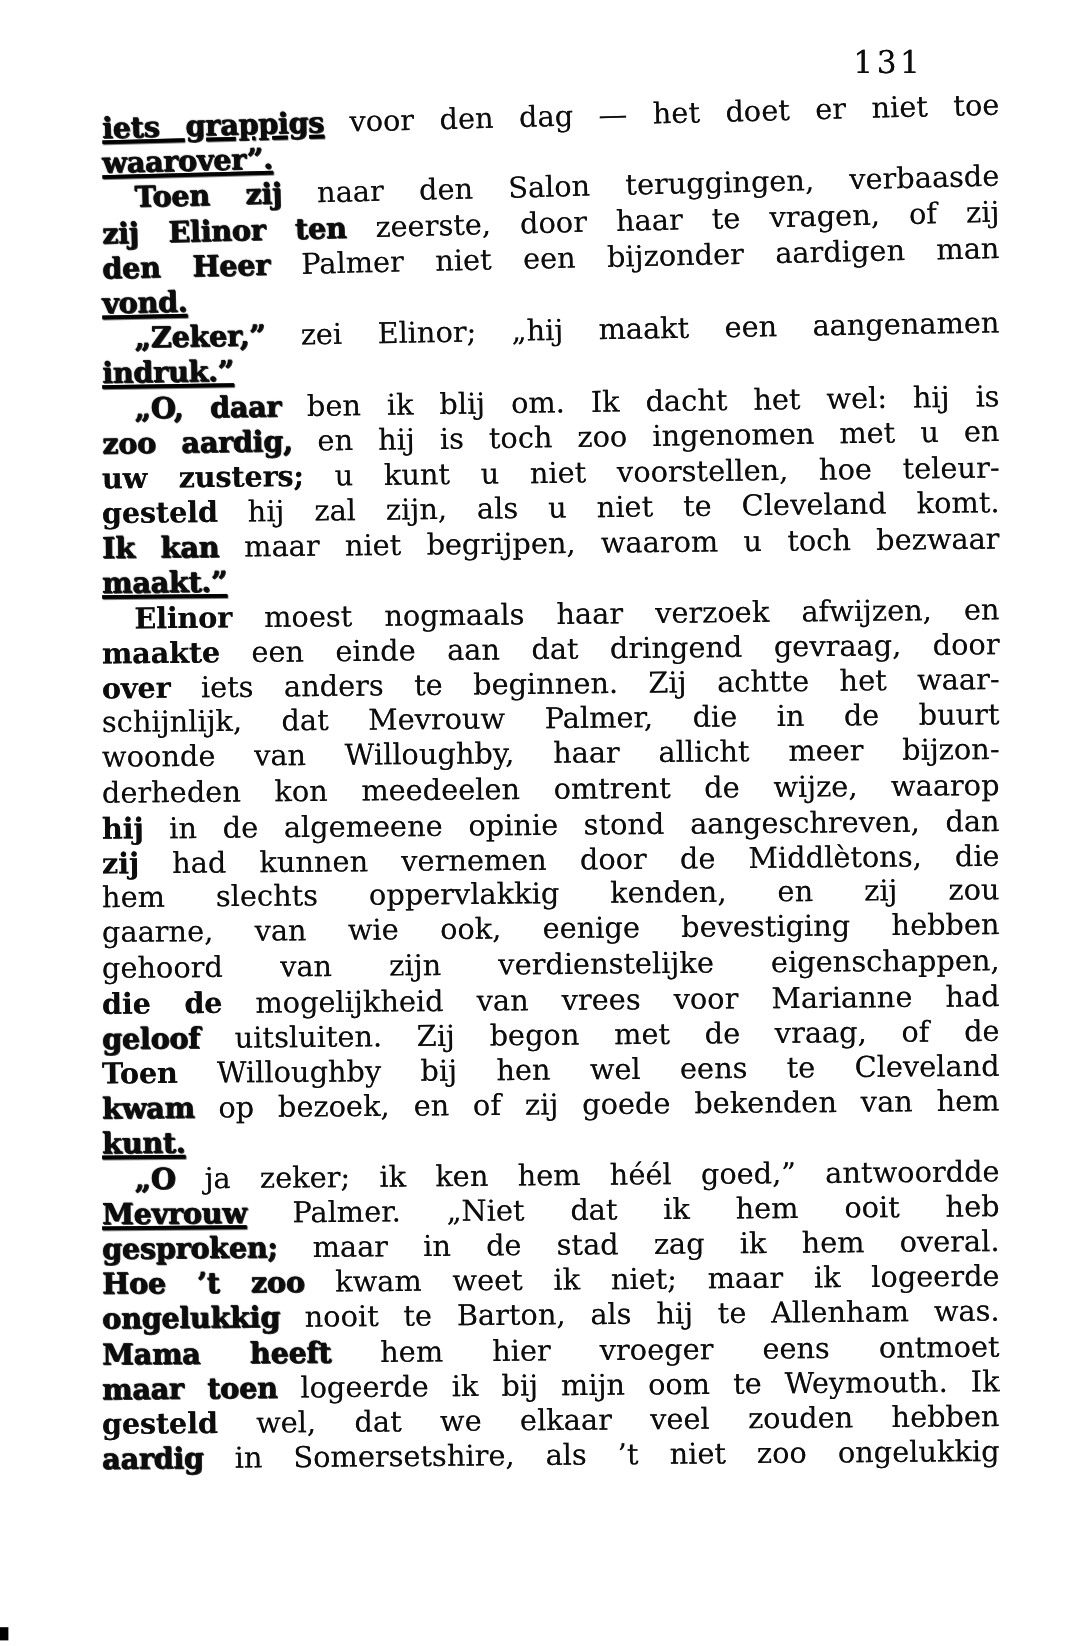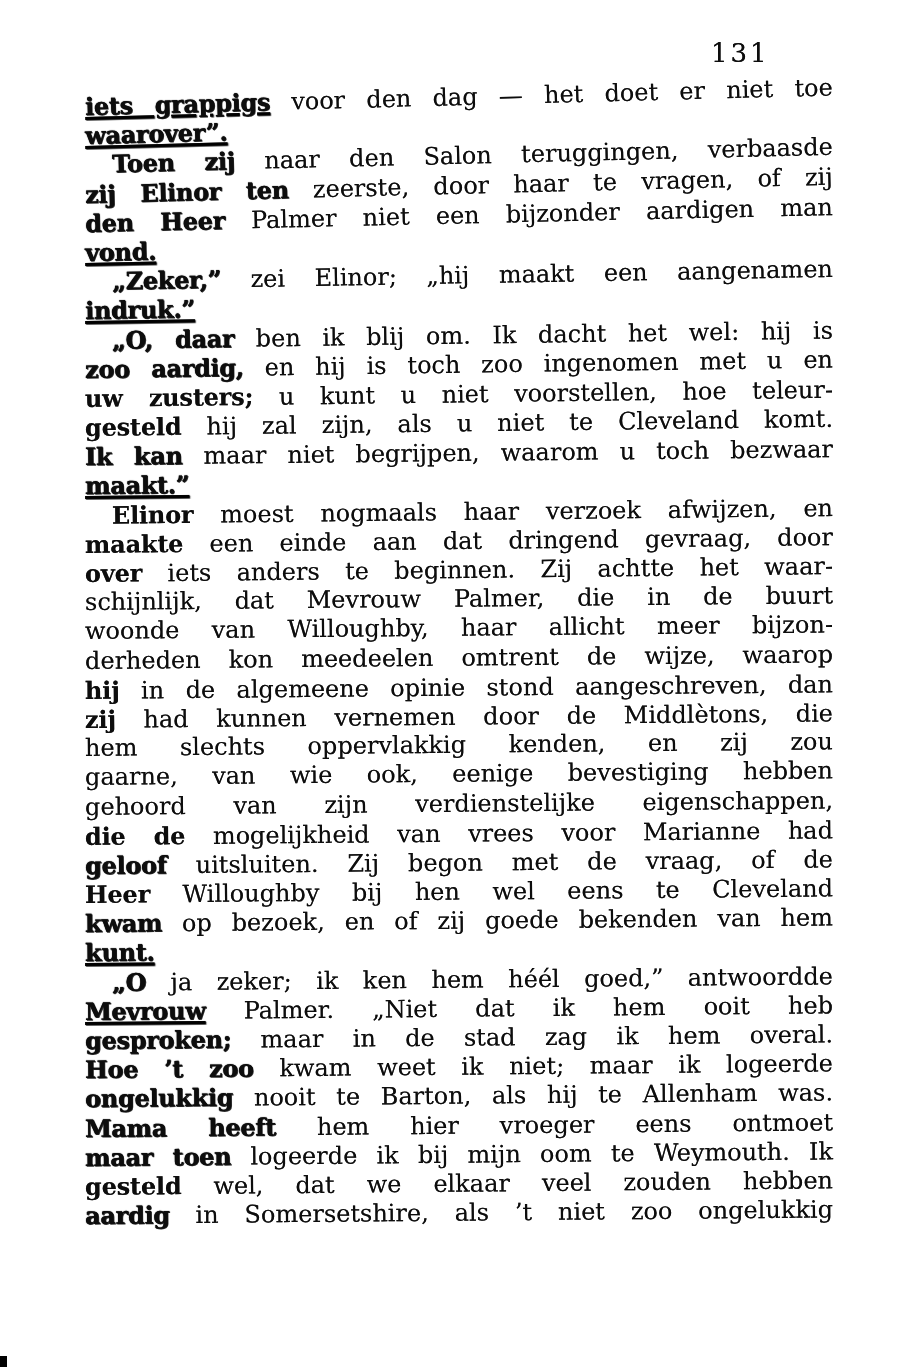--- a/index.html
+++ b/index.html
@@ -97,21 +97,21 @@
       <div class="line w0" style="transform: rotate(-0.5deg);"><span class="b"></span><span class="t">schijnlijk, dat Mevrouw Palmer, die in de buurt</span></div>
       <div class="line w0" style="transform: rotate(-0.5deg);"><span class="b"></span><span class="t">woonde van Willoughby, haar allicht meer bijzon-</span></div>
       <div class="line w0" style="transform: rotate(-0.5deg);"><span class="b"></span><span class="t">derheden kon meedeelen omtrent de wijze, waarop</span></div>
       <div class="line w1" style="transform: rotate(-0.5deg);"><span class="b">hij</span><span class="t"> in de algemeene opinie stond aangeschreven, dan</span></div>
       <div class="line w1" style="transform: rotate(-0.5deg);"><span class="b">zij</span><span class="t"> had kunnen vernemen door de Middlètons, die</span></div>
       <div class="line w0" style="transform: rotate(-0.5deg);"><span class="b">hem</span><span class="t"> slechts oppervlakkig kenden, en zij zou</span></div>
       <div class="line w0" style="transform: rotate(-0.5deg);"><span class="b"></span><span class="t">gaarne, van wie ook, eenige bevestiging hebben</span></div>
       <div class="line w0" style="transform: rotate(-0.5deg);"><span class="b"></span><span class="t">gehoord van zijn verdienstelijke eigenschappen,</span></div>
       <div class="line w1" style="transform: rotate(-0.5deg);"><span class="b">die de</span><span class="t"> mogelijkheid van vrees voor Marianne had</span></div>
       <div class="line w2" style="transform: rotate(-0.5deg);"><span class="b">geloof</span><span class="t"> uitsluiten. Zij begon met de vraag, of de</span></div>
-      <div class="line w1" style="transform: rotate(-0.5deg);"><span class="b">Heer</span><span class="t"> Willoughby bij hen wel eens te Cleveland</span></div>
+      <div class="line w1" style="transform: rotate(-0.5deg);"><span class="b">Toen</span><span class="t"> Willoughby bij hen wel eens te Cleveland</span></div>
       <div class="line w2" style="transform: rotate(-0.5deg);"><span class="b">kwam</span><span class="t"> op bezoek, en of zij goede bekenden van hem</span></div>
       <div class="line w2 ragged smear" style="transform: rotate(-0.5deg);"><span class="b">kunt.</span><span class="t"></span></div>
       <div class="line w2 indent" style="transform: rotate(-0.5deg);"><span class="b">„O</span><span class="t"> ja zeker; ik ken hem héél goed,” antwoordde</span></div>
       <div class="line w2 smear" style="transform: rotate(-0.5deg);"><span class="b">Mevrouw</span><span class="t"> Palmer. „Niet dat ik hem ooit heb</span></div>
       <div class="line w2" style="transform: rotate(-0.5deg);"><span class="b">gesproken;</span><span class="t"> maar in de stad zag ik hem overal.</span></div>
       <div class="line w2" style="transform: rotate(-0.5deg);"><span class="b">Hoe ’t zoo</span><span class="t"> kwam weet ik niet; maar ik logeerde</span></div>
       <div class="line w2" style="transform: rotate(-0.5deg);"><span class="b">ongelukkig</span><span class="t"> nooit te Barton, als hij te Allenham was.</span></div>
       <div class="line w2" style="transform: rotate(-0.5deg);"><span class="b">Mama heeft</span><span class="t"> hem hier vroeger eens ontmoet</span></div>
       <div class="line w2" style="transform: rotate(-0.5deg);"><span class="b">maar toen</span><span class="t"> logeerde ik bij mijn oom te Weymouth. Ik</span></div>
       <div class="line w1" style="transform: rotate(-0.5deg);"><span class="b">gesteld</span><span class="t"> wel, dat we elkaar veel zouden hebben</span></div>

